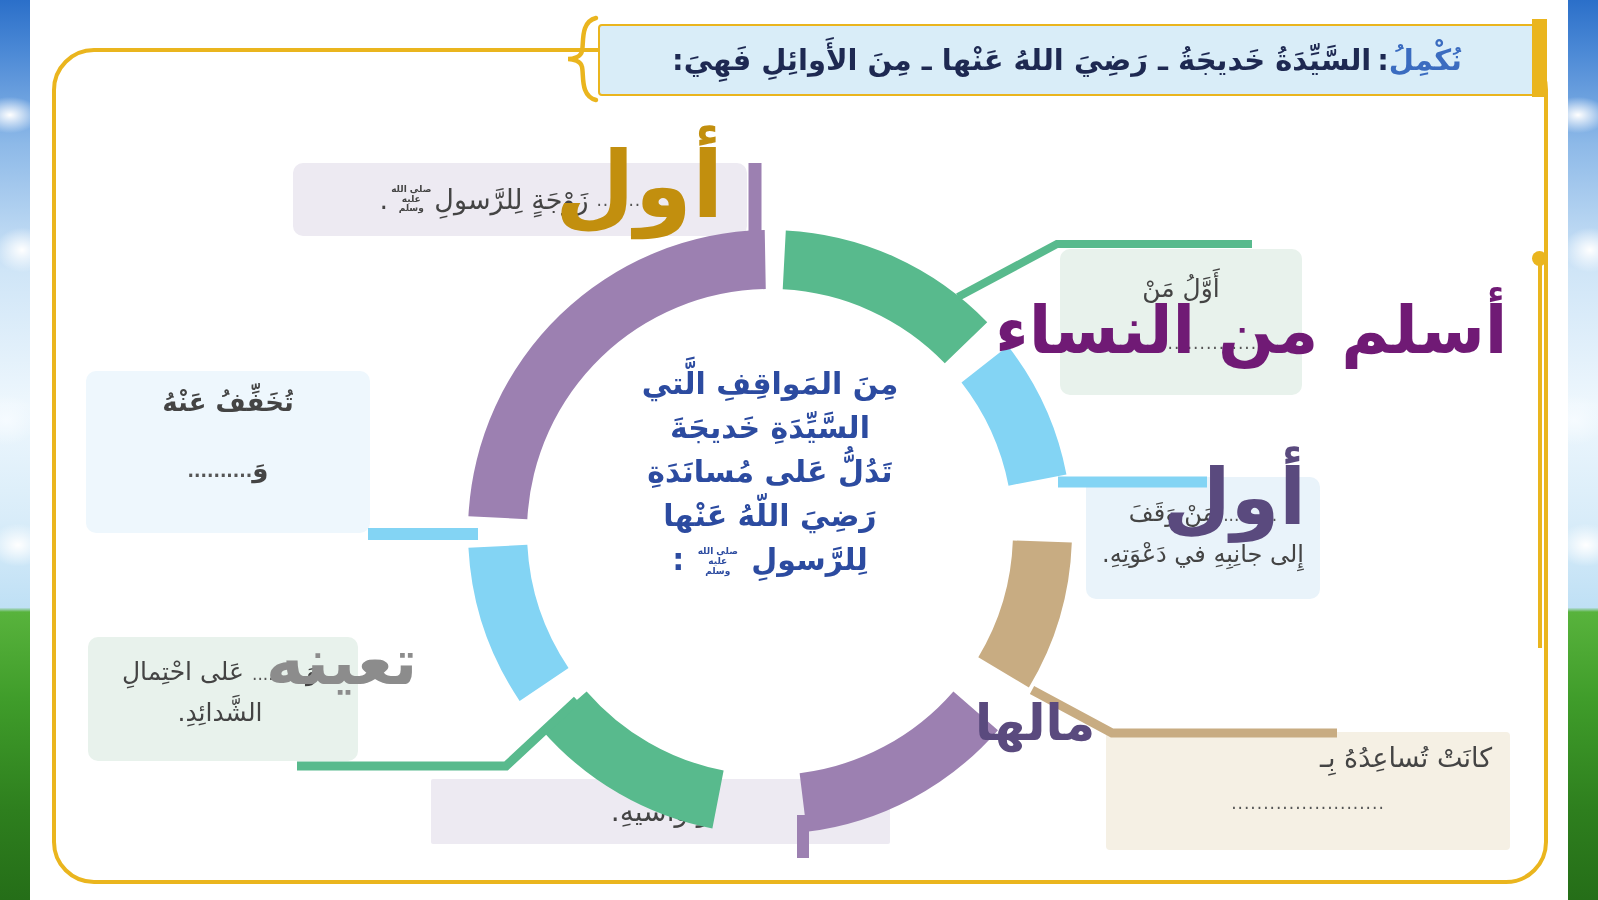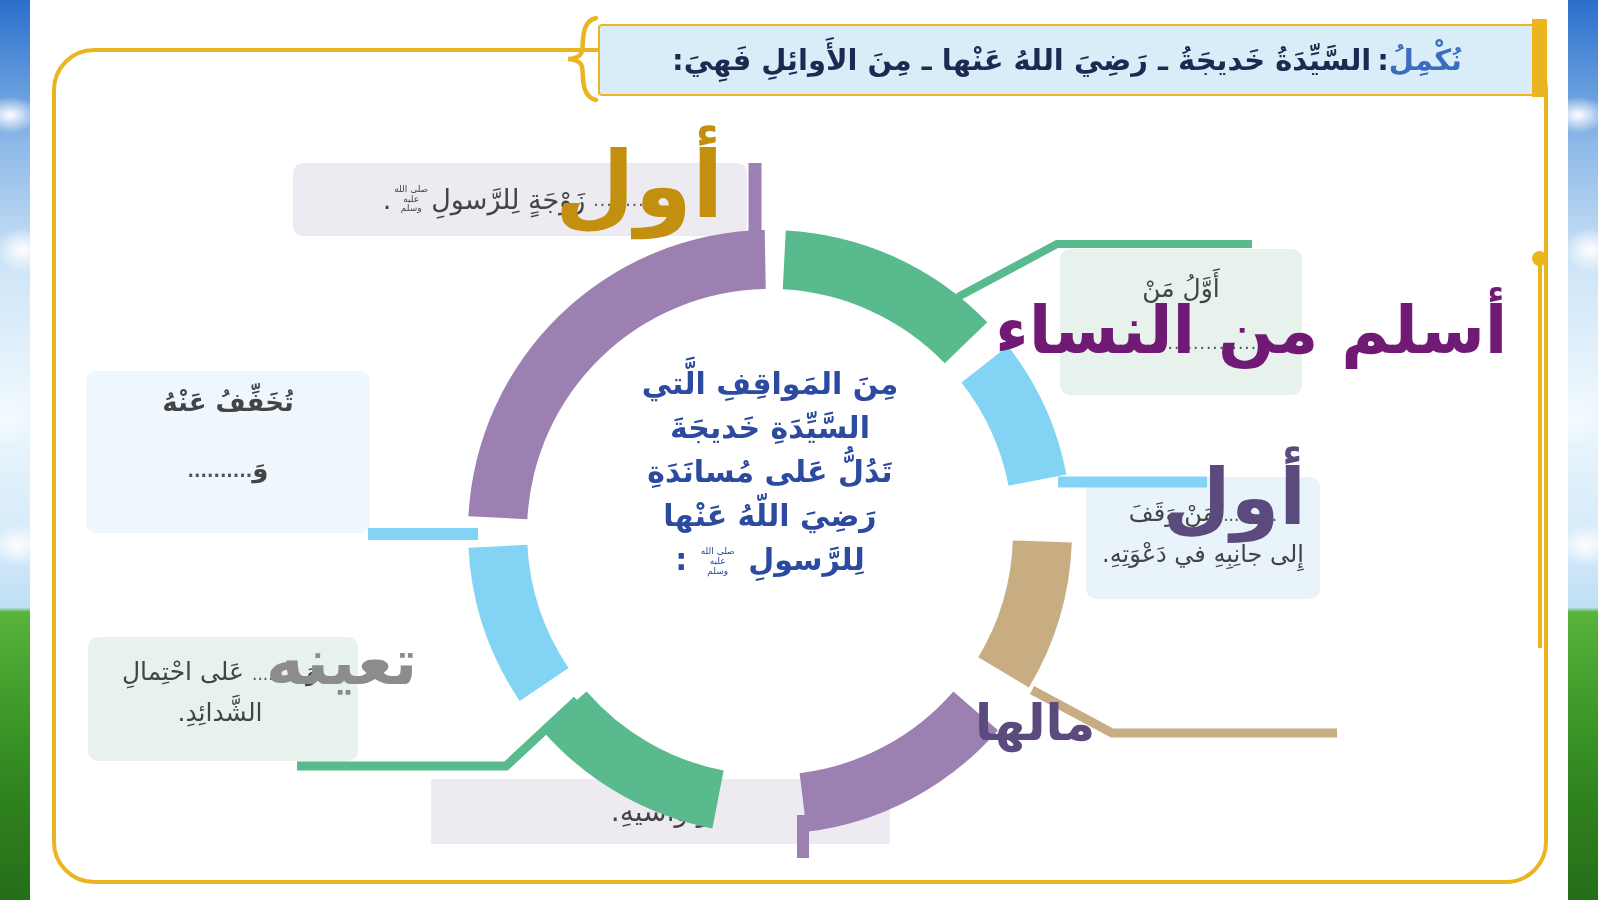--- a/index.html
+++ b/index.html
@@ -49,21 +49,21 @@
   .b5 .l2{margin-top:36px;}
   .b6{left:88px;top:637px;width:270px;height:124px;background:#e8f2ec;border-radius:10px;
       font-size:25px;padding:14px 14px 0 8px;box-sizing:border-box;text-align:center;line-height:1.65;}
   .b7{left:431px;top:779px;width:459px;height:65px;background:#edeaf2;border-radius:2px;
       display:flex;align-items:center;justify-content:center;font-size:28px;}
   .dots{color:#555;font-size:17px;letter-spacing:1px;}
   
   .center-text{position:absolute;left:575px;top:362px;width:390px;direction:rtl;text-align:center;
       font-size:30px;font-weight:bold;line-height:1.47;}
   .pbuh{display:inline-block;vertical-align:middle;font-size:9px;line-height:1.1;
-      text-align:center;margin:0 3px;font-weight:normal;}
+      text-align:center;margin:0 3px;font-weight:bold;}
   
   .answer{position:absolute;font-weight:bold;direction:rtl;white-space:nowrap;line-height:1;}
   .a-wife{left:555px;top:140px;font-size:92px;}
   .a-islam{left:995px;top:298px;font-size:66px;}
   .a-stood{left:1163px;top:458px;font-size:78px;}
   .a-money{left:975px;top:698px;font-size:50px;}
   .a-believe{left:62px;top:460px;font-size:74px;}
   .a-help{left:218px;top:630px;font-size:64px;margin-left:48px;}
   
   .cursor-dot{position:absolute;left:1532px;top:251px;width:15px;height:15px;border-radius:50%;
@@ -104,20 +104,24 @@
   </div>
 
   <div class="lbox b3">
     <div>
       <span class="dots">..........</span>
       <span>مَنْ وَقَفَ</span>
     </div>
     <div>إِلى جانِبِهِ في دَعْوَتِهِ.</div>
   </div>
 
+  <div class="lbox b4">
+    <div>كانَتْ تُساعِدُهُ بِـ</div>
+    <div class="dots">........................</div>
+  </div>
 
   <div class="lbox b5">
     <div class="t">تُخَفِّفُ عَنْهُ</div>
     <div class="l2">
       <span>وَ</span><span class="dots">..........</span>
     </div>
   </div>
 
   <div class="lbox b6">
     <div>

